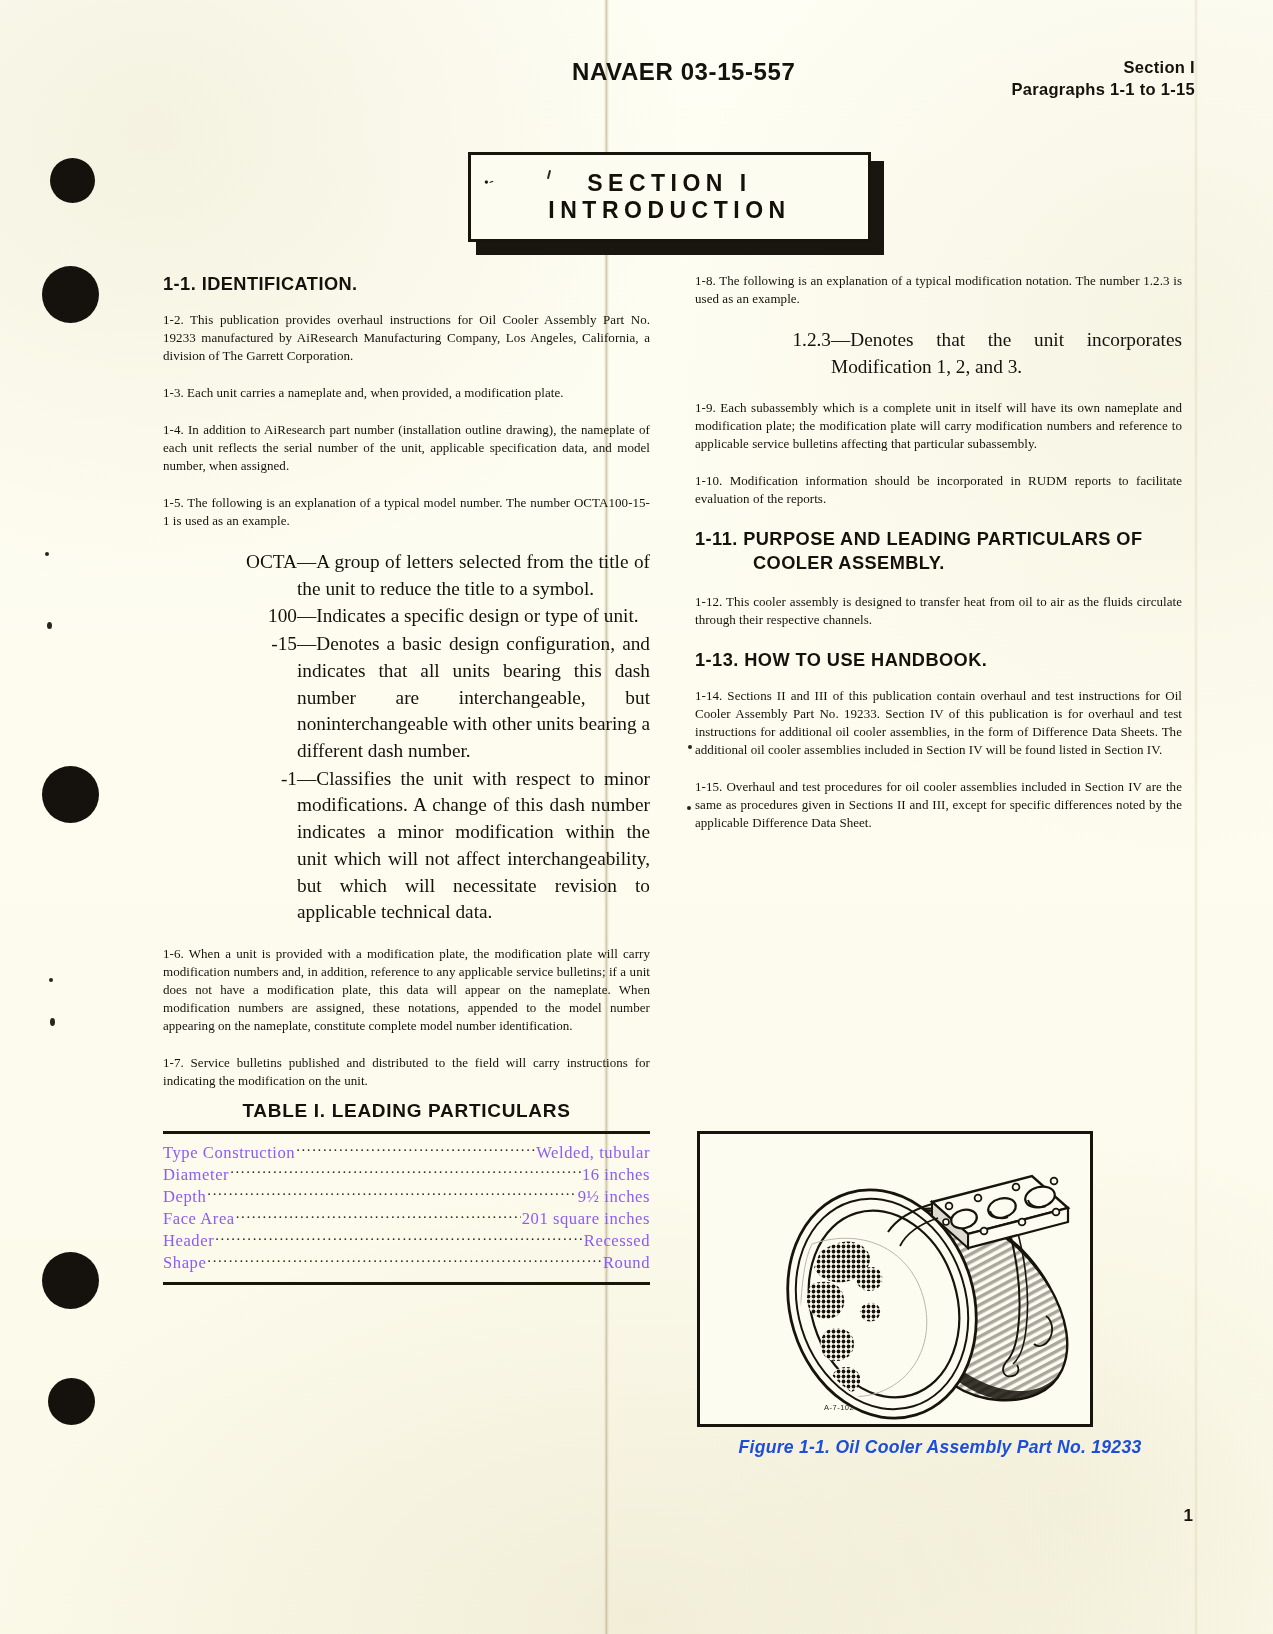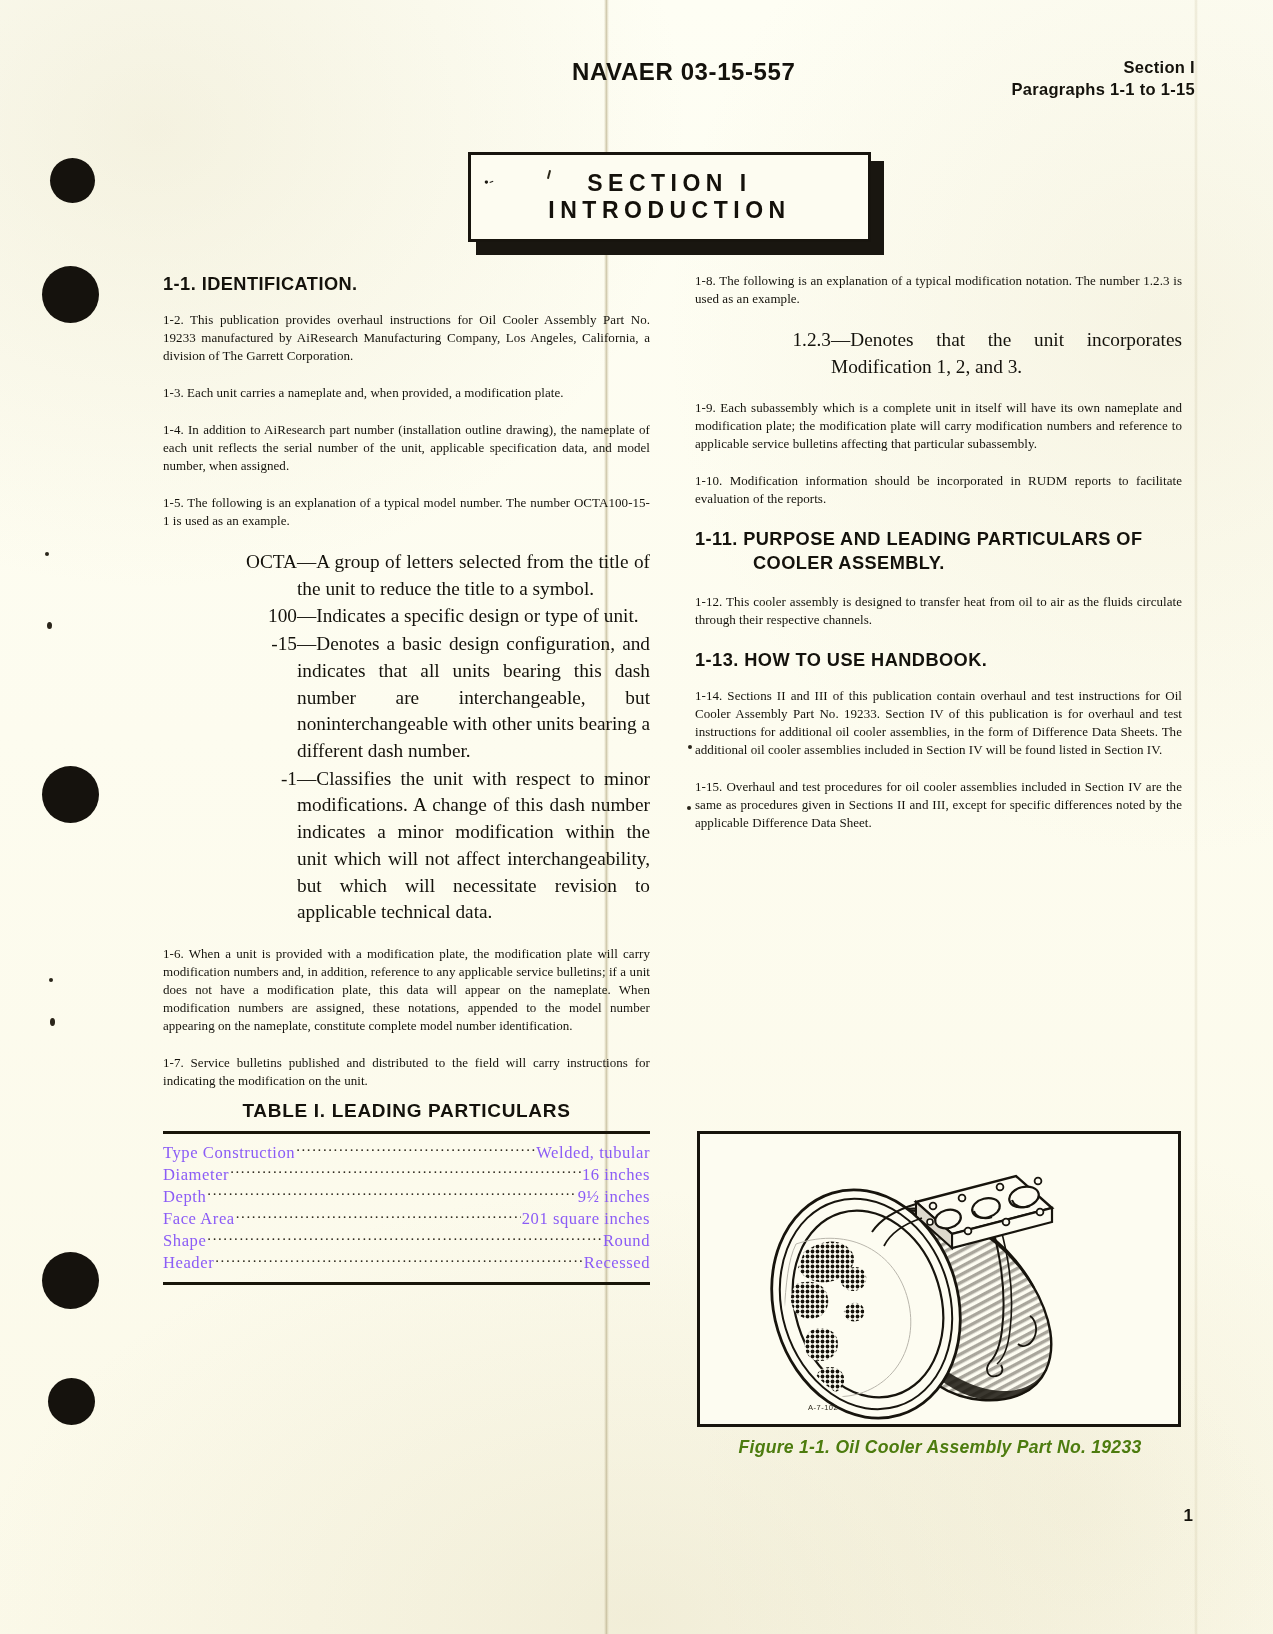--- a/index.html
+++ b/index.html
@@ -247,36 +247,37 @@
     font-size: 15px;
     color: #2b2619;
     white-space: nowrap;
   }
   .trow .val { flex: 0 0 auto; }
 
   
   .figbox {
     position: absolute;
     left: 697px; top: 1131px;
-    width: 484px; height: 296px;
+    width: 396px; height: 296px;
     border: 3px solid #17140d;
     background: #fdfcf1;
     overflow: hidden;
+    padding-left: 16px;
   }
   .figcap {
     position: absolute;
     left: 695px; top: 1437px;
     width: 490px;
     text-align: center;
     font-family: "Liberation Sans", sans-serif;
     font-style: italic;
     font-weight: bold;
     font-size: 17.6px;
     letter-spacing: .25px;
-    color: #4d7c0f;
+    color: #1d4ed8;
   }
 
   
   .pageno {
     position: absolute;
     right: 80px; bottom: 108px;
     font-family: "Liberation Sans", sans-serif;
     font-weight: bold;
     font-size: 17px;
   }
@@ -368,28 +369,28 @@
         <span class="lbl">Depth</span>
         <span class="leader"></span>
         <span class="val">9½ inches</span>
       </div>
       <div class="trow">
         <span class="lbl">Face Area</span>
         <span class="leader"></span>
         <span class="val">201 square inches</span>
       </div>
       <div class="trow">
+        <span class="lbl">Header</span>
+        <span class="leader"></span>
+        <span class="val">Recessed</span>
+      </div>
+      <div class="trow">
         <span class="lbl">Shape</span>
         <span class="leader"></span>
         <span class="val">Round</span>
-      </div>
-      <div class="trow">
-        <span class="lbl">Header</span>
-        <span class="leader"></span>
-        <span class="val">Recessed</span>
       </div>
     </div>
     <div class="table-rule bottom"></div>
   </div>
 
   <div class="col col-right">
 
     <p class="body">1-8. The following is an explanation of a typical modification notation. The number 1.2.3 is used as an example.</p>
 
     <div class="deflist right">

